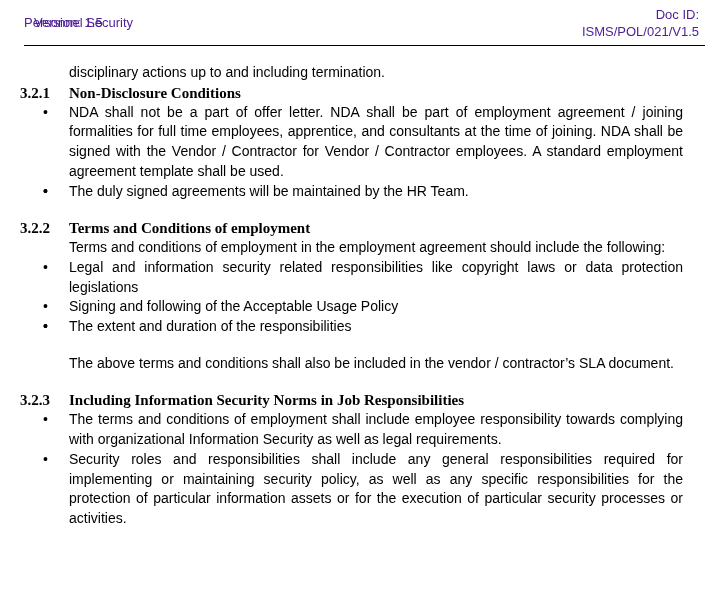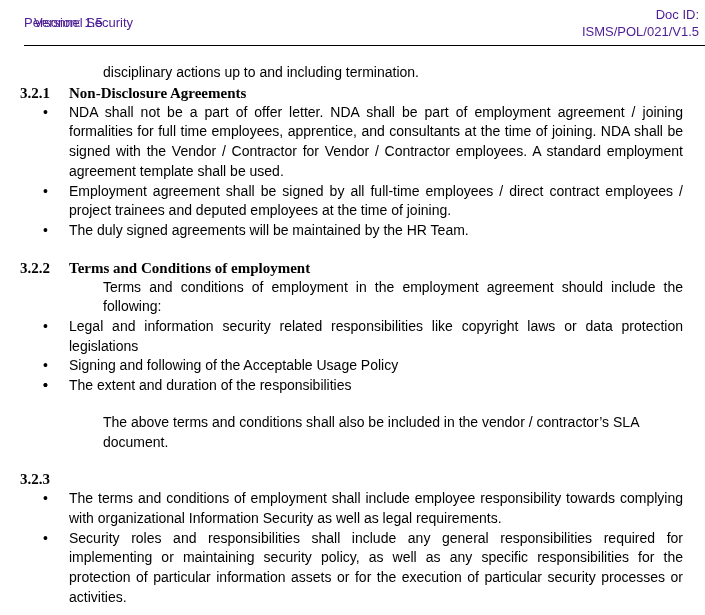--- a/index.html
+++ b/index.html
@@ -14,21 +14,21 @@
     border-bottom: 1px solid #000;
     font-size: 13px; color: #4c1d95;
   }
   .hdr-version { position: absolute; left: 10px; top: 15px; }
   .hdr-title { position: absolute; left: 0; right: 16px; top: 15px; text-align: left; }
   .hdr-docid { position: absolute; right: 6px; top: 6px; text-align: right; line-height: 17px; }
   .content {
     position: absolute; left: 0; top: 63px; width: 705px;
     font-size: 14px; line-height: 19.7px;
   }
-  .p-indent { padding-left: 103px; padding-right: 22px; }
+  .p-indent { padding-left: 69px; padding-right: 22px; }
   .heading {
     font-family: Liberation Serif, serif; font-weight: bold; font-size: 15px;
     position: relative; padding-left: 69px; height: 20px; line-height: 20px;
   }
   .heading .num { position: absolute; left: 20px; }
   ul { list-style: none; margin: 0; padding: 0; }
   li { position: relative; padding-left: 69px; padding-right: 22px; text-align: justify; }
   li .bullet { position: absolute; left: 43px; top: 0; font-size: 14px; }
   .justify { text-align: justify; text-align-last: left; }
   .gap { height: 17px; }
@@ -43,25 +43,25 @@
     <div>Doc ID:</div>
     <div>ISMS/POL/021/V1.5</div>
   </div>
 </div>
 
 <div class="content">
   <div class="p-indent">disciplinary actions up to and including termination.</div>
 
   <div class="heading">
     <span class="num">3.2.1</span>
-    <span>Non-Disclosure Agreements</span>
+    <span>Non-Disclosure Conditions</span>
   </div>
   <ul>
     <li><span class="bullet">•</span><span class="justify">NDA shall not be a part of offer letter. NDA shall be part of employment agreement / joining formalities for full time employees, apprentice, and consultants at the time of joining. NDA shall be signed with the Vendor / Contractor for Vendor / Contractor employees. A standard employment agreement template shall be used.</span></li>
-    <li><span class="bullet">•</span><span>Employment agreement shall be signed by all full-time employees / direct contract employees / project trainees and deputed employees at the time of joining.</span></li>
+    <li><span class="bullet">•</span></li>
     <li><span class="bullet">•</span><span>The duly signed agreements will be maintained by the HR Team.</span></li>
   </ul>
 
   <div class="gap"></div>
 
   <div class="heading">
     <span class="num">3.2.2</span>
     <span>Terms and Conditions of employment</span>
   </div>
   <div class="p-indent justify">Terms and conditions of employment in the employment agreement should include the following:</div>
@@ -71,18 +71,19 @@
     <li><span class="bullet">•</span></li>
     <li><span class="bullet">•</span><span>The extent and duration of the responsibilities</span></li>
   </ul>
   <div class="gap"></div>
   <div class="p-indent">The above terms and conditions shall also be included in the vendor / contractor’s SLA document.</div>
 
   <div class="gap"></div>
 
   <div class="heading">
     <span class="num">3.2.3</span>
+    <span>Including Information Security Norms in Job Responsibilities</span>
   </div>
   <ul>
     <li><span class="bullet">•</span><span>The terms and conditions of employment shall include employee responsibility towards complying with organizational Information Security as well as legal requirements.</span></li>
     <li><span class="bullet">•</span><span>Security roles and responsibilities shall include any general responsibilities required for implementing or maintaining security policy, as well as any specific responsibilities for the protection of particular information assets or for the execution of particular security processes or activities.</span></li>
   </ul>
 </div>
 
 </body></html>

